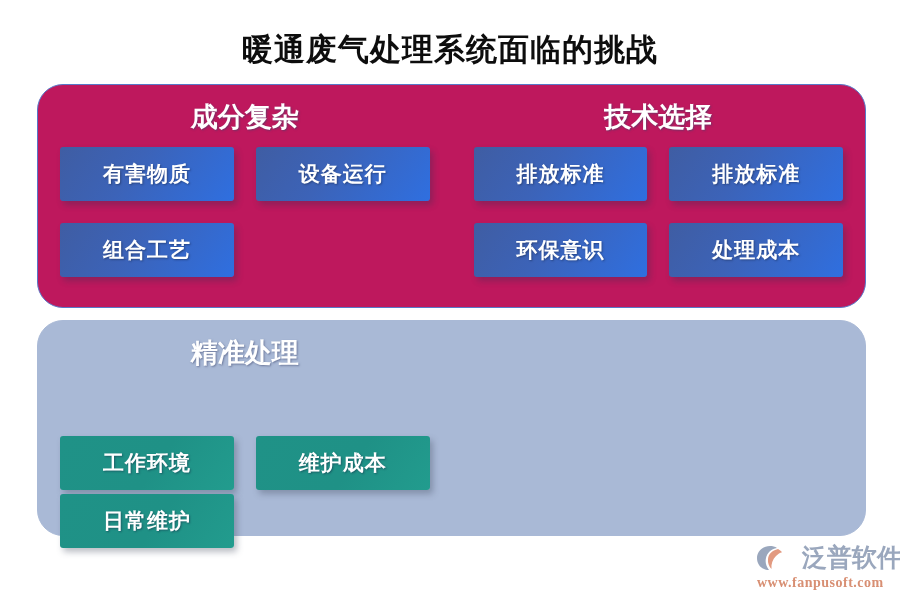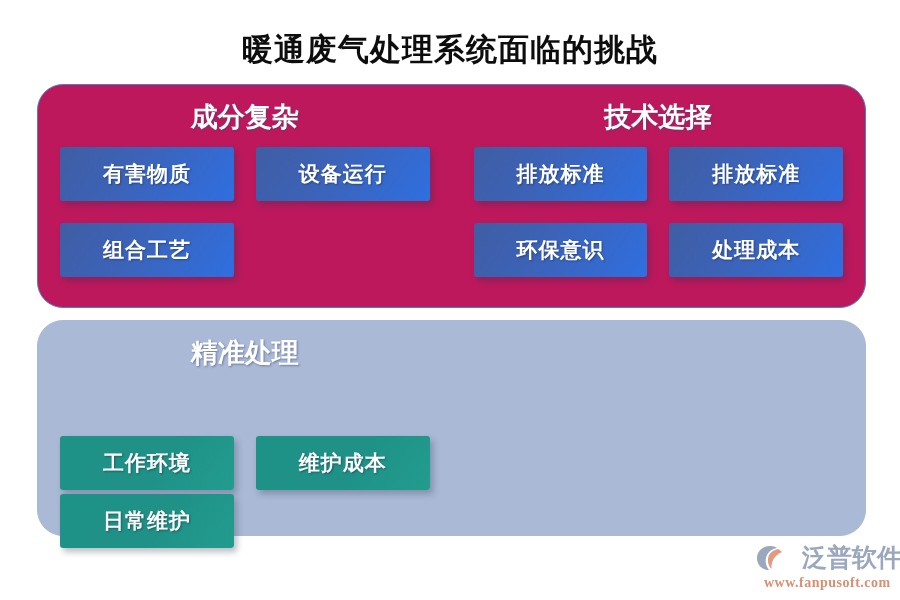--- a/index.html
+++ b/index.html
@@ -132,21 +132,21 @@
     letter-spacing: 0px;
     white-space: nowrap;
   }
   #brand-url {
     font-family: "Liberation Serif", "DejaVu Serif", serif;
     font-size: 14px;
     font-weight: bold;
     color: #d88f73;
     letter-spacing: 0.5px;
     margin-top: 2px;
-    margin-left: 8px;
+    margin-left: 1px;
     white-space: nowrap;
   }
 </style>
 </head>
 <body>
 
 <div id="page-title">暖通废气处理系统面临的挑战</div>
 
 <div class="panel" id="panel-top">
 

